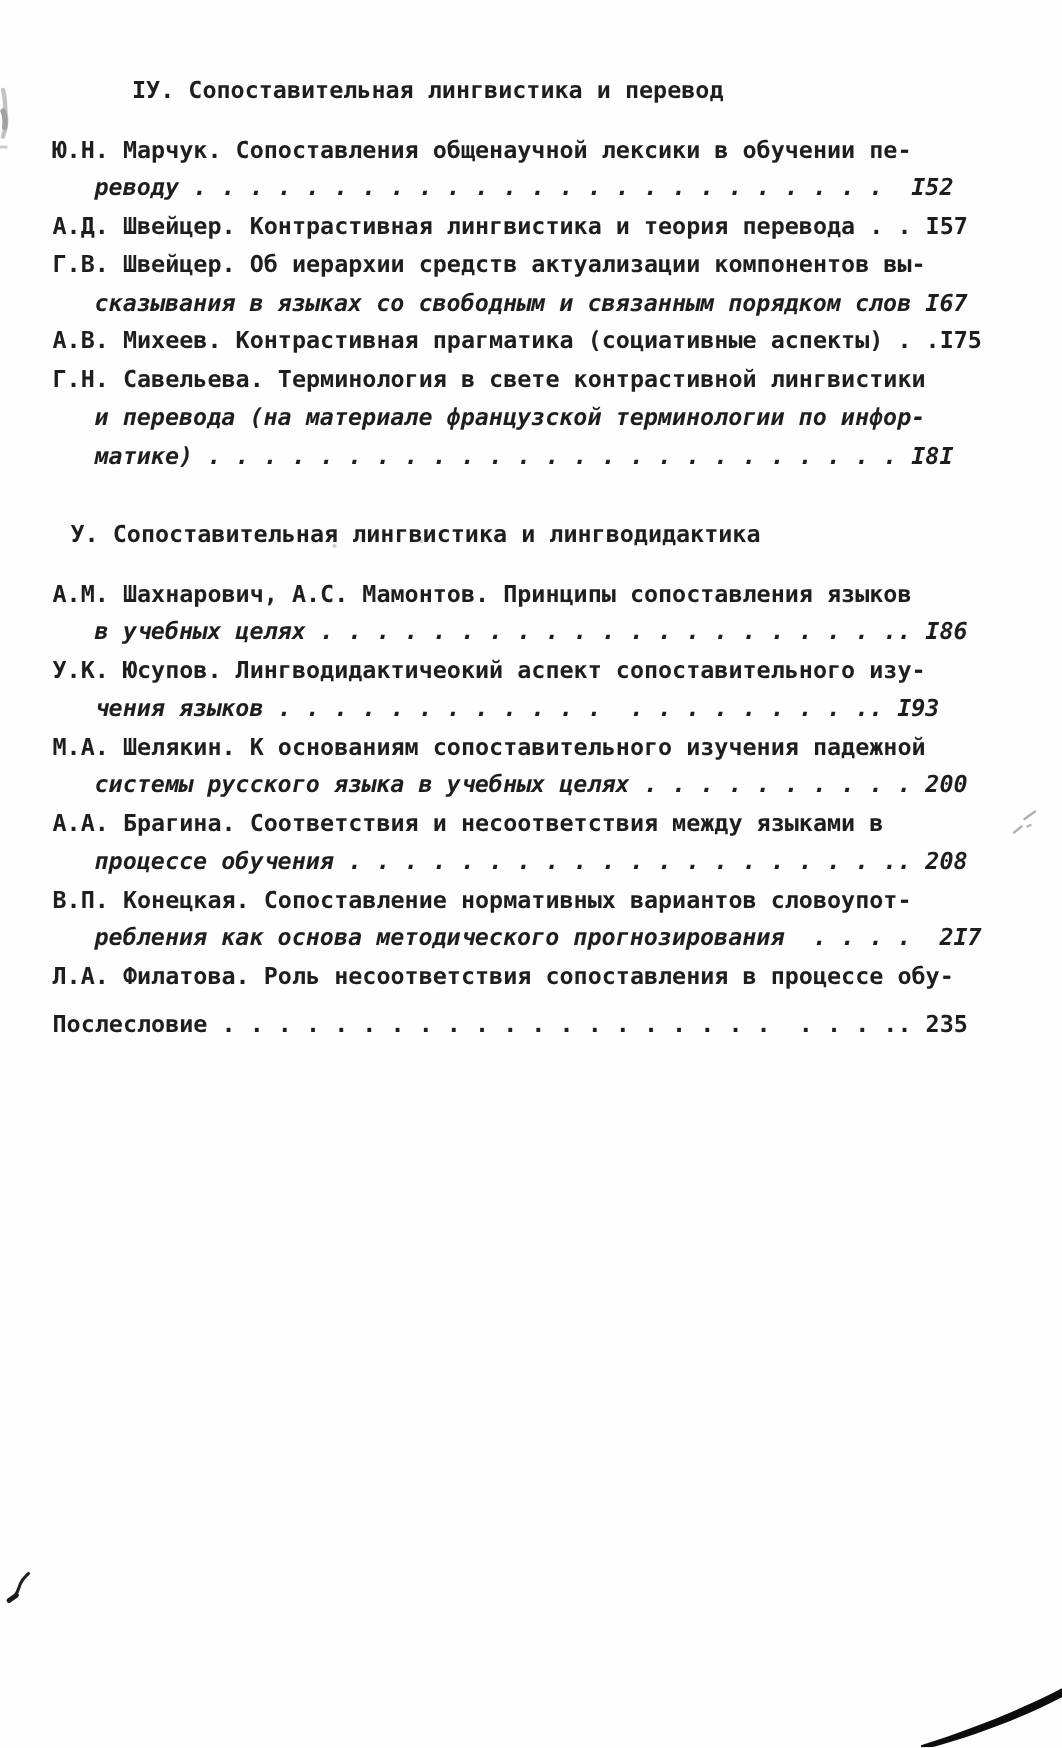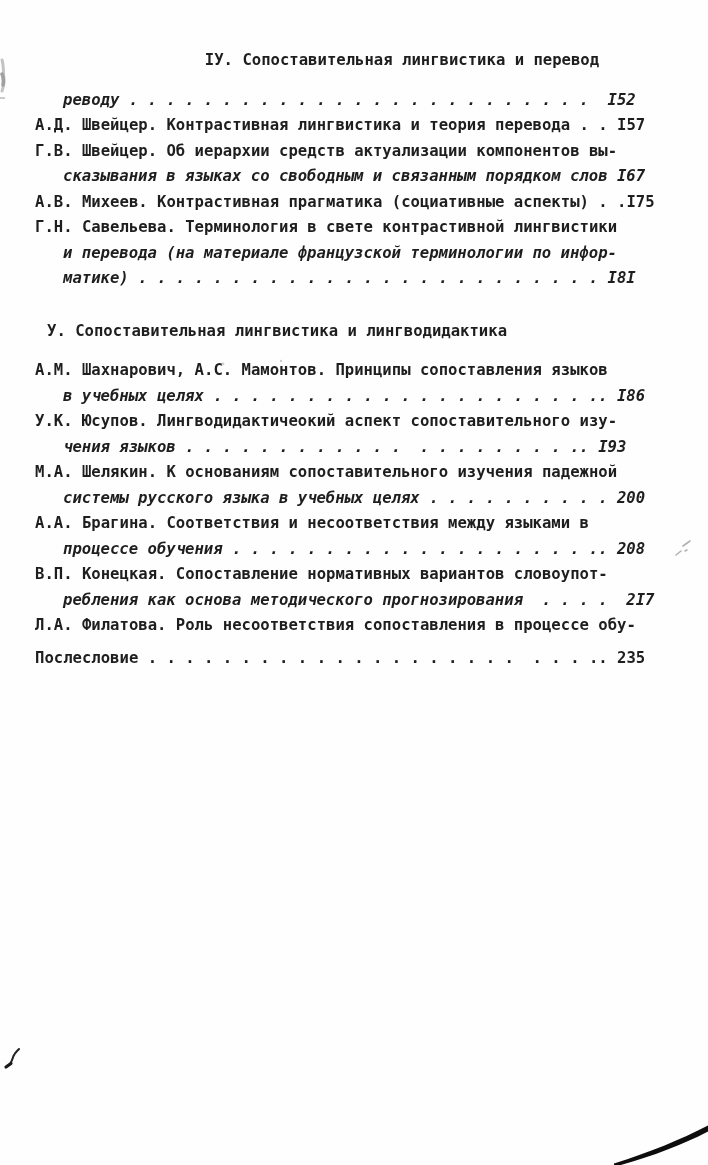--- a/index.html
+++ b/index.html
@@ -22,23 +22,22 @@
   .content {
     position: absolute;
     left: 35px;
     top: 48px;
     width: 660px;
   }
   .heading {
     white-space: pre;
   }
   .heading.h1 {
-    margin-left: 74px;
+    margin-left: 53px;
     margin-bottom: 14px;
-    text-align: center;
   }
   .heading.h2 {
     margin-left: 12px;
     margin-top: 27px;
     margin-bottom: 14px;
   }
   .entry { }
   .line {
     white-space: pre;
   }
@@ -59,20 +58,21 @@
 </style>
 </head>
 <body>
 
 <div class="page">
 
   <div class="content">
       <div class="heading h1">IУ. Сопоставительная лингвистика и перевод</div>
       <div class="entries">
         <div class="entry">
+          <div class="line">Ю.Н. Марчук. Сопоставления общенаучной лексики в обучении пе-</div>
           <div class="line cont">реводу . . . . . . . . . . . . . . . . . . . . . . . . .  I52</div>
         </div>
         <div class="entry">
           <div class="line">А.Д. Швейцер. Контрастивная лингвистика и теория перевода . . I57</div>
         </div>
         <div class="entry">
           <div class="line">Г.В. Швейцер. Об иерархии средств актуализации компонентов вы-</div>
           <div class="line cont">сказывания в языках со свободным и связанным порядком слов I67</div>
         </div>
         <div class="entry">

